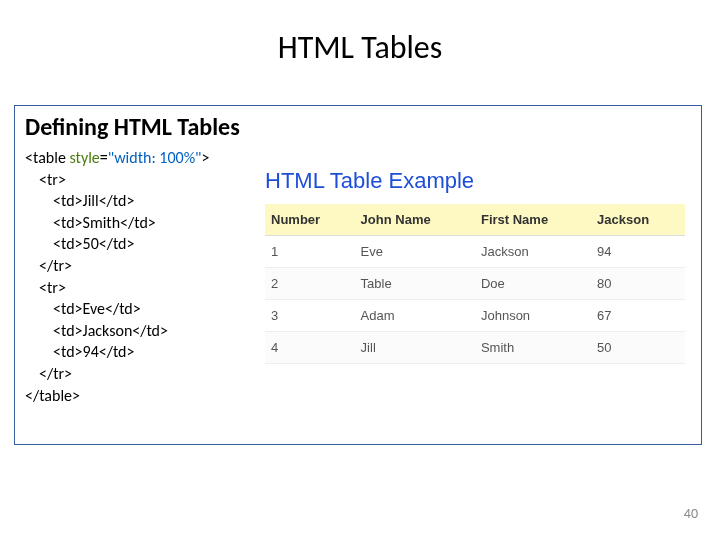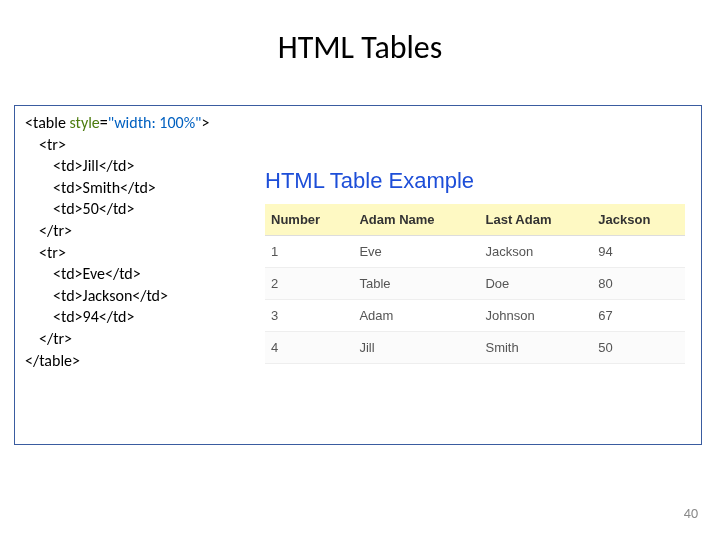--- a/index.html
+++ b/index.html
@@ -100,42 +100,43 @@
 </style>
 </head>
 <body>
 
 <div class="slide">
 
   <div class="title">HTML Tables</div>
 
   <div class="content-box">
 
+    <div class="section-heading">Defining HTML Tables</div>
 
     <div class="code-block"><span><span>&lt;table </span><span class="attr">style</span><span>=</span><span class="val">"width: 100%"</span><span>&gt;</span></span>
 <span class="indent1">&lt;tr&gt;</span>
 <span class="indent2">&lt;td&gt;Jill&lt;/td&gt;</span>
 <span class="indent2">&lt;td&gt;Smith&lt;/td&gt;</span>
 <span class="indent2">&lt;td&gt;50&lt;/td&gt;</span>
 <span class="indent1">&lt;/tr&gt;</span>
 <span class="indent1">&lt;tr&gt;</span>
 <span class="indent2">&lt;td&gt;Eve&lt;/td&gt;</span>
 <span class="indent2">&lt;td&gt;Jackson&lt;/td&gt;</span>
 <span class="indent2">&lt;td&gt;94&lt;/td&gt;</span>
 <span class="indent1">&lt;/tr&gt;</span>
 <span>&lt;/table&gt;</span></div>
 
     <div class="example">
       <div class="example-title">HTML Table Example</div>
       <table class="ex-table">
         <thead>
           <tr>
             <th>Number</th>
-            <th>Adam Name</th>
-            <th>Last Adam</th>
+            <th>John Name</th>
+            <th>First Name</th>
             <th>Jackson</th>
           </tr>
         </thead>
         <tbody>
           <tr>
             <td>1</td>
             <td>Eve</td>
             <td>Jackson</td>
             <td>94</td>
           </tr>

